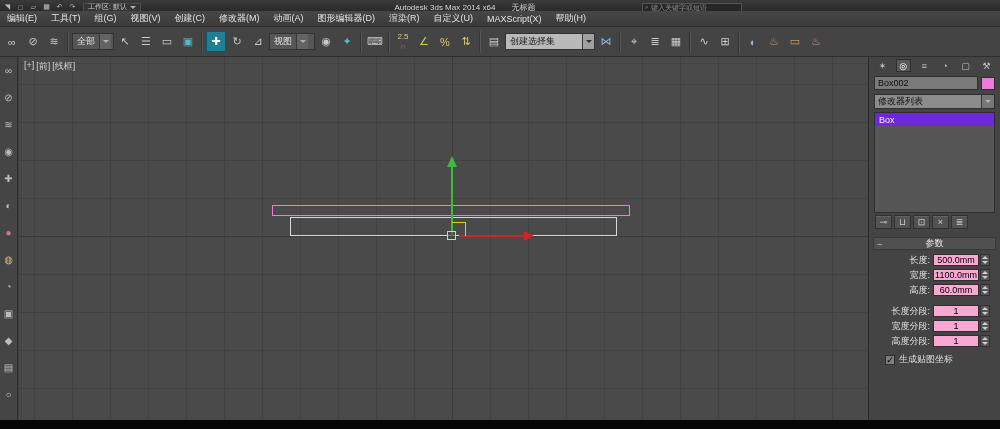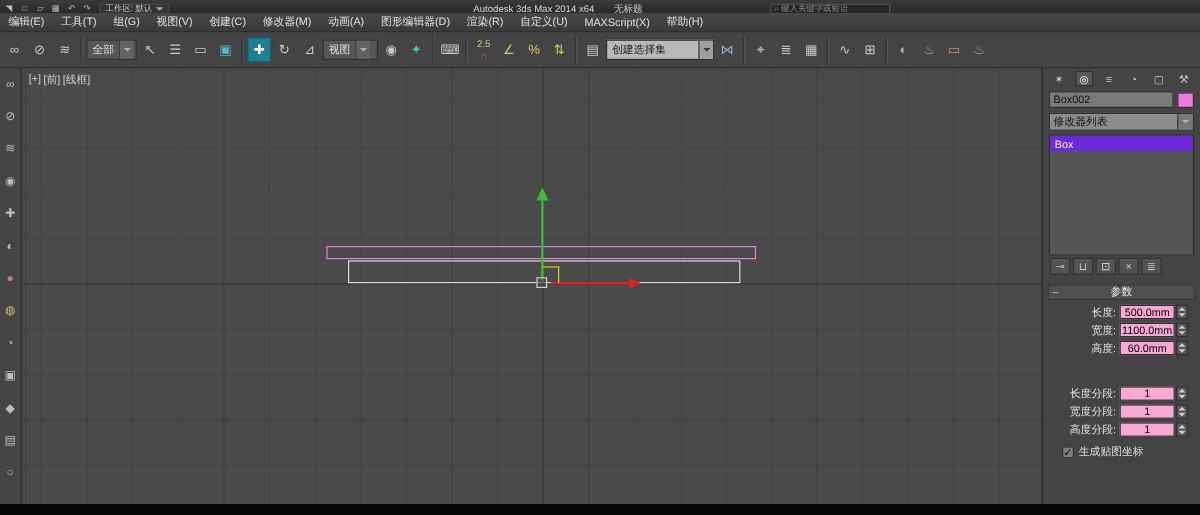--- a/index.html
+++ b/index.html
@@ -132,21 +132,21 @@
   .sbtn{ width:17px; height:14px; background:#525252; border:1px solid #313131;
          box-shadow:inset 0 1px 0 #626262; display:flex; align-items:center; justify-content:center;
          font-size:9px; color:#cfcfcf; }
   .rollout{ margin:6px 4px 0 4px; }
   .ro-head{ height:13px; background:#505050; border:1px solid #383838;
             display:flex; align-items:center; color:#ececec; position:relative; }
   .ro-head .minus{ position:absolute; left:3px; font-size:9px; color:#cfcfcf; }
   .ro-head .ttl{ flex:1; text-align:center; }
   .ro-body{ padding:4px 2px 0 2px; }
   .prow{ display:flex; height:15px; }
-  .prow.gap{ margin-top:23px; }
+  .prow.gap{ margin-top:6px; }
   .plabel{ width:58px; text-align:right; padding-right:3px; color:#e4e4e4; }
   .pfield{ width:46px; height:12px; background:#f9a8d4; border:1px solid #2f2f2f;
            color:#000; display:flex; align-items:center; justify-content:center; font-size:9px; }
   .spin{ width:10px; height:12px; margin-left:1px; background:#555; border:1px solid #313131;
          display:flex; flex-direction:column; align-items:center; justify-content:center; }
   .spin::before{ content:""; width:0; height:0; border-left:3px solid transparent;
          border-right:3px solid transparent; border-bottom:3px solid #cfcfcf; margin-bottom:2px;}
   .spin::after{ content:""; width:0; height:0; border-left:3px solid transparent;
          border-right:3px solid transparent; border-top:3px solid #cfcfcf; }
   .crow{ display:flex; align-items:center; gap:4px; padding-left:10px; height:15px; margin-top:2px;}

